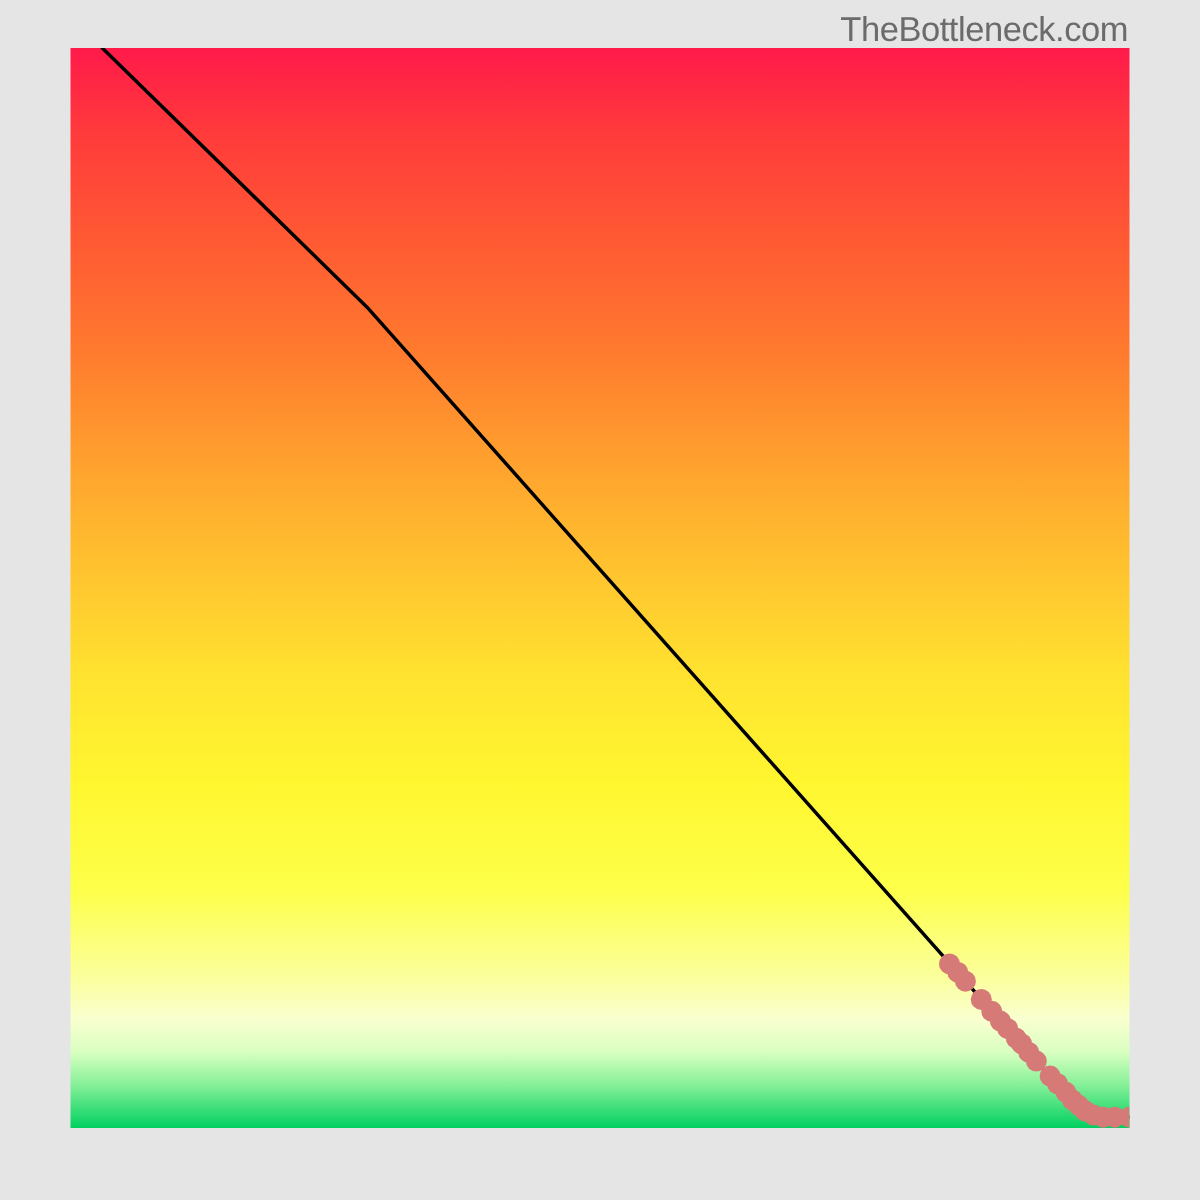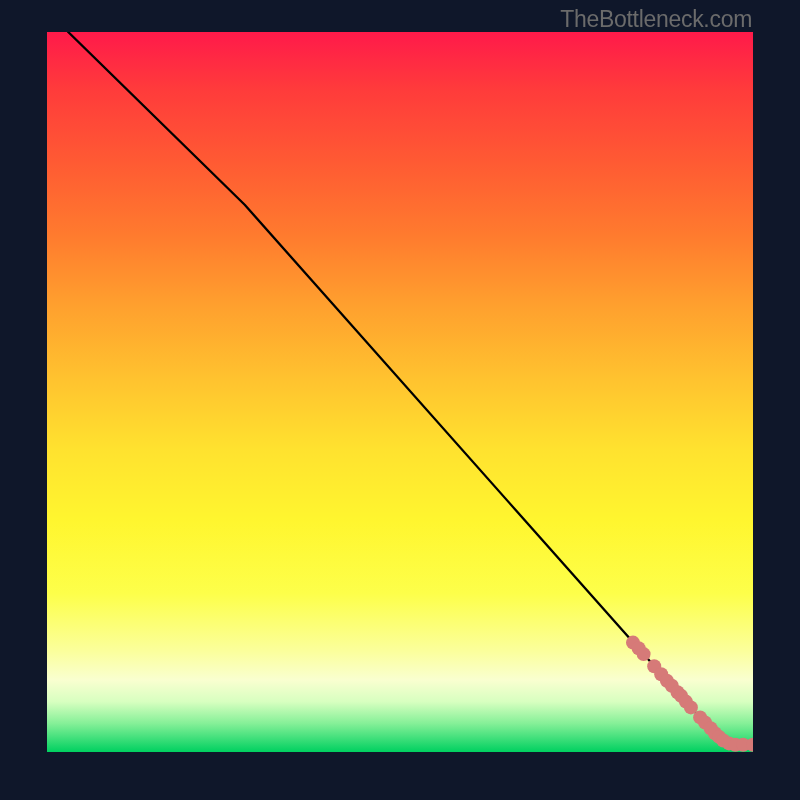--- a/index.html
+++ b/index.html
@@ -8,21 +8,21 @@
     width: 800px;
     height: 800px;
     background: #000;
     overflow: hidden;
     font-family: Arial, Helvetica, sans-serif;
   }
   .frame {
     position: relative;
     width: 800px;
     height: 800px;
-    background: #0f172a;
+    background: #e5e5e5;
   }
   .plot-area {
     position: absolute;
     left: 47px;
     top: 32px;
     width: 706px;
     height: 720px;
     overflow: hidden;
     background:
       linear-gradient(

